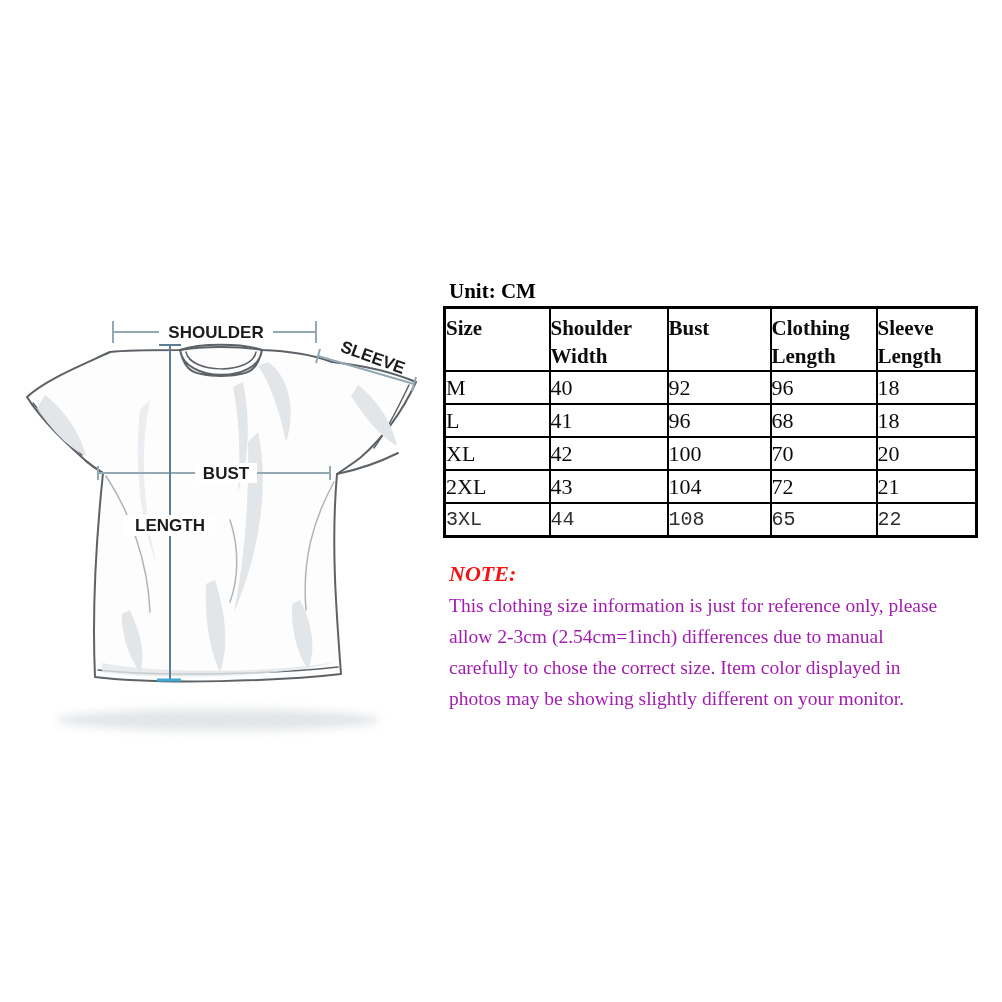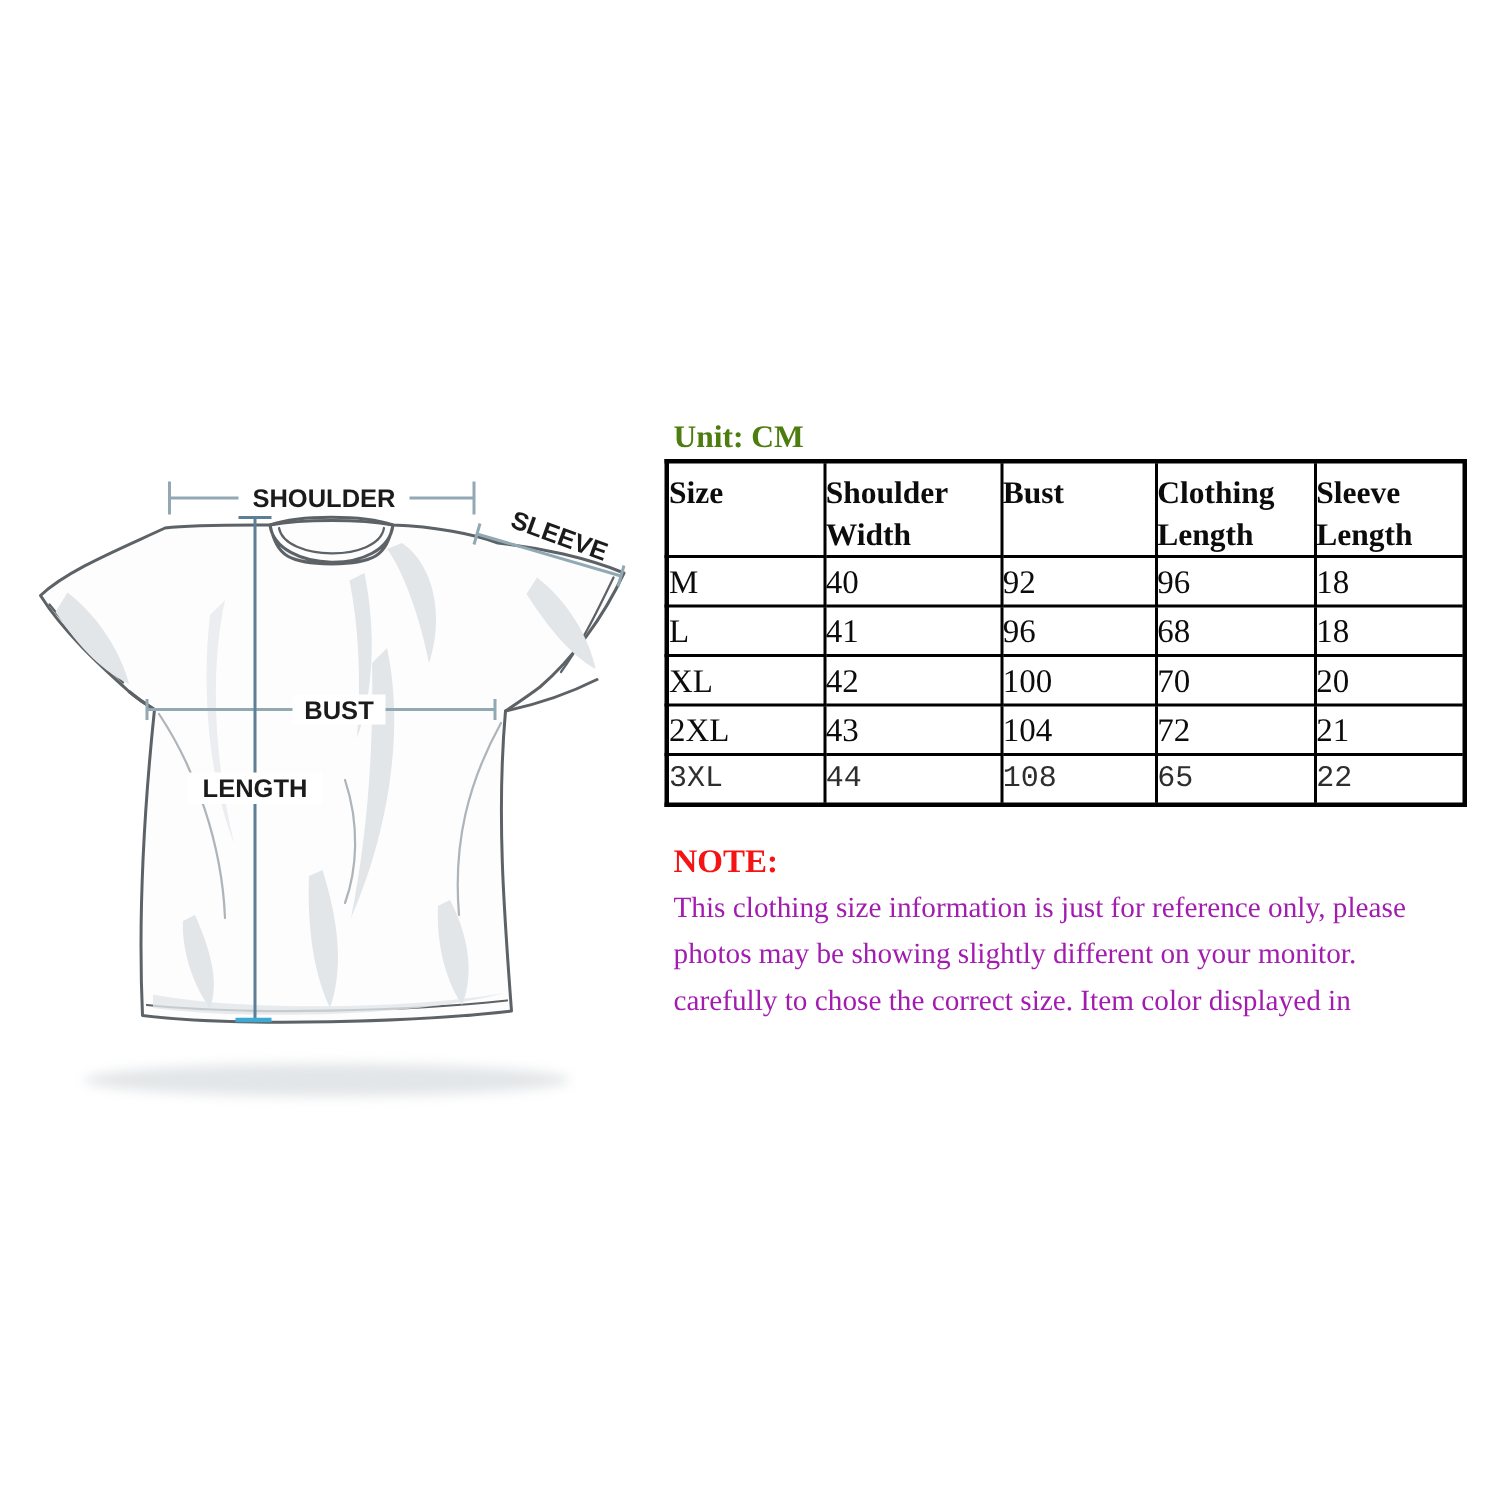--- a/index.html
+++ b/index.html
@@ -5,21 +5,21 @@
   html,body{margin:0;padding:0;background:#ffffff;}
   .canvas{position:relative;width:1002px;height:1002px;background:#ffffff;overflow:hidden;
           font-family:"Liberation Serif", serif;color:#101010;}
 
   
   .tshirt-svg{position:absolute;left:0;top:280px;width:450px;height:460px;}
   .meas-label{font-family:"Liberation Sans", sans-serif;font-weight:bold;font-size:17px;fill:#1b1b1b;}
 
   
   .right-col{position:absolute;left:443px;top:279px;width:545px;}
-  .unit-label{font-weight:bold;font-size:21px;color:#4d7c0f;margin:0 0 3px 6px;line-height:24px;}
+  .unit-label{font-weight:bold;font-size:21px;color:#000000;margin:0 0 3px 6px;line-height:24px;}
   table.size-table{border-collapse:collapse;width:532px;table-layout:fixed;}
   table.size-table th, table.size-table td{border:2px solid #000;text-align:left;padding:0;color:#0c0c0c;}
   table.size-table{border:3px solid #000;}
   table.size-table th{font-weight:bold;font-size:21px;line-height:28px;vertical-align:top;padding-top:5px;height:56px;}
   table.size-table td{font-size:22px;height:31px;vertical-align:middle;}
   table.size-table col.c1{width:105px;} table.size-table col.c2{width:118px;}
   table.size-table col.c3{width:103px;} table.size-table col.c4{width:106px;}
   table.size-table col.c5{width:100px;}
   table.size-table tbody tr:last-child td{font-family:Liberation Mono, monospace;font-size:20px;color:#2e2e2e;}
 
@@ -188,22 +188,23 @@
             <td>3XL</td>
             <td>44</td>
             <td>108</td>
             <td>65</td>
             <td>22</td>
           </tr>
         </tbody>
     </table>
 
     <div class="note-box">
-      <div class="note-title" style="color: rgb(244, 20, 20);">NOTE:</div>
+      <div class="note-title" style="color: rgb(244, 20, 20); font-style: italic;">NOTE:</div>
       <div id="note-lines">
           <div class="note-line">This clothing size information is just for reference only, please</div>
+          <div class="note-line">allow 2-3cm (2.54cm=1inch) differences due to manual</div>
+          <div class="note-line">carefully to chose the correct size. Item color displayed in</div>
           <div class="note-line">photos may be showing slightly different on your monitor.</div>
-          <div class="note-line">carefully to chose the correct size. Item color displayed in</div>
         </div>
     </div>
   </div>
 
 </div>
 
 </body></html>

